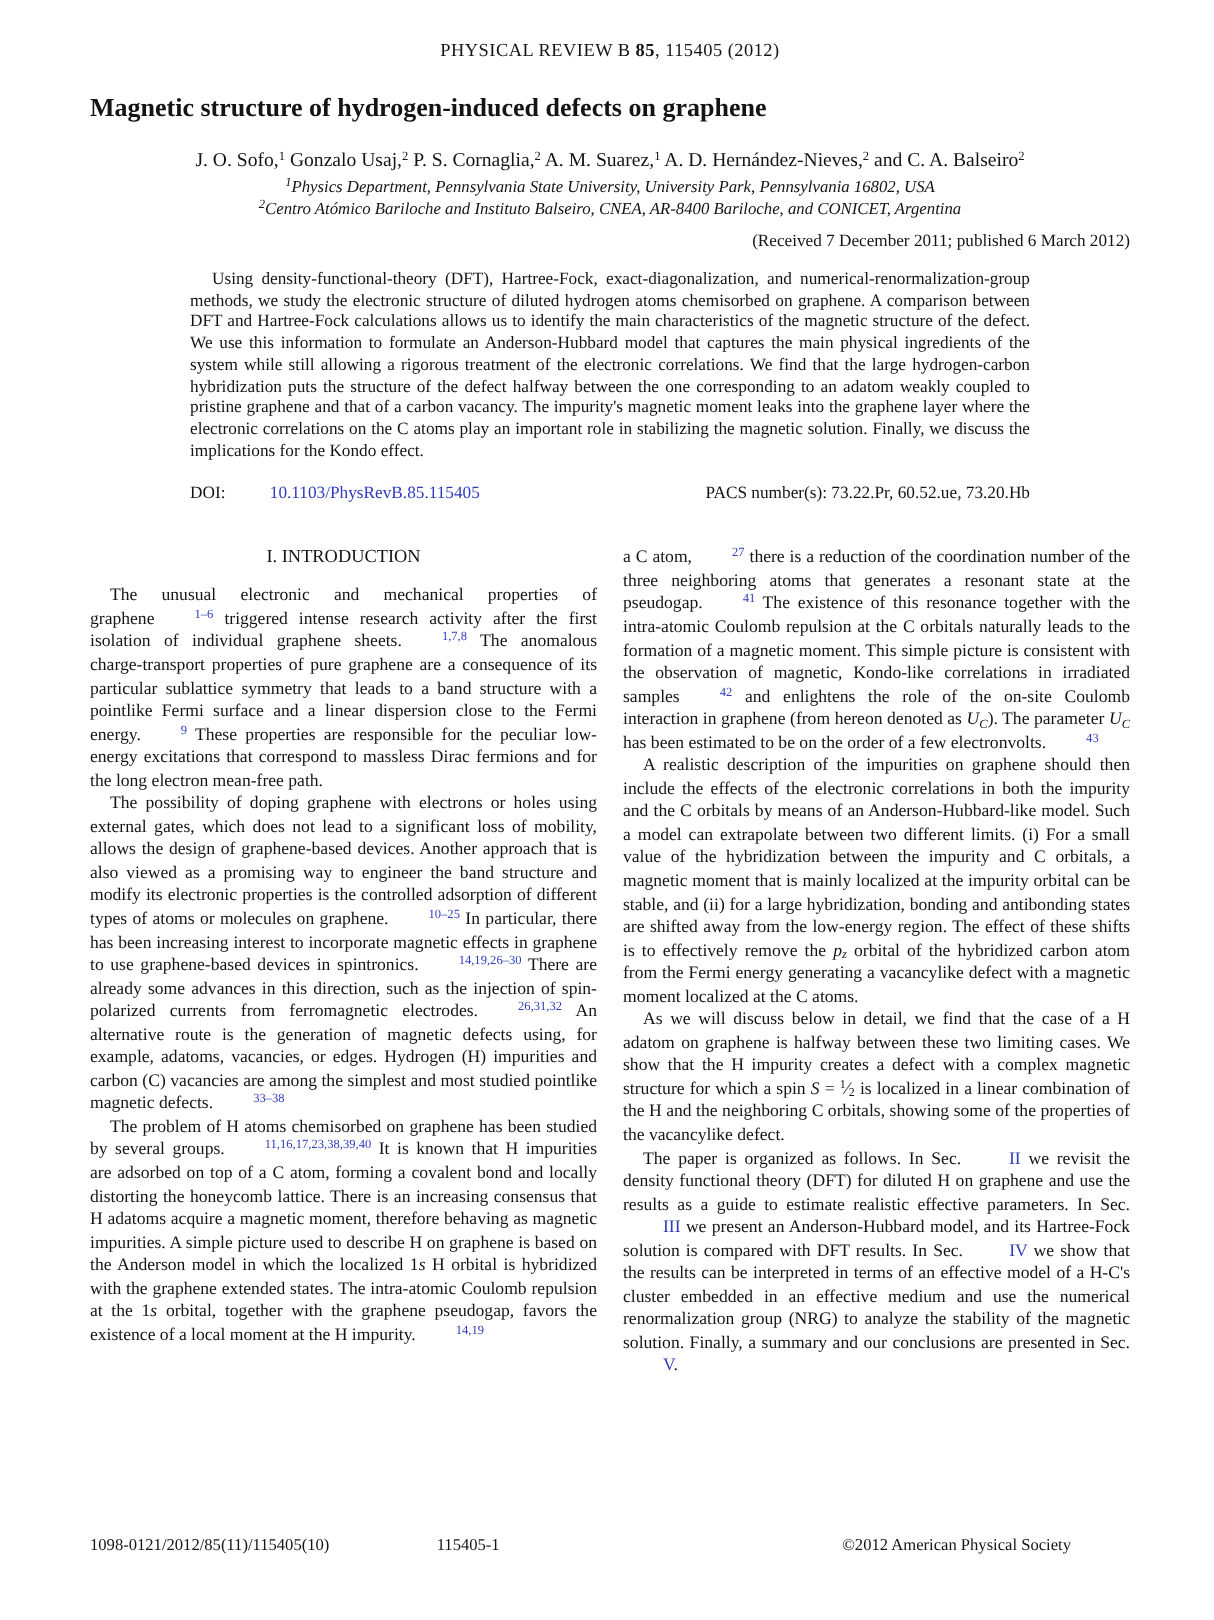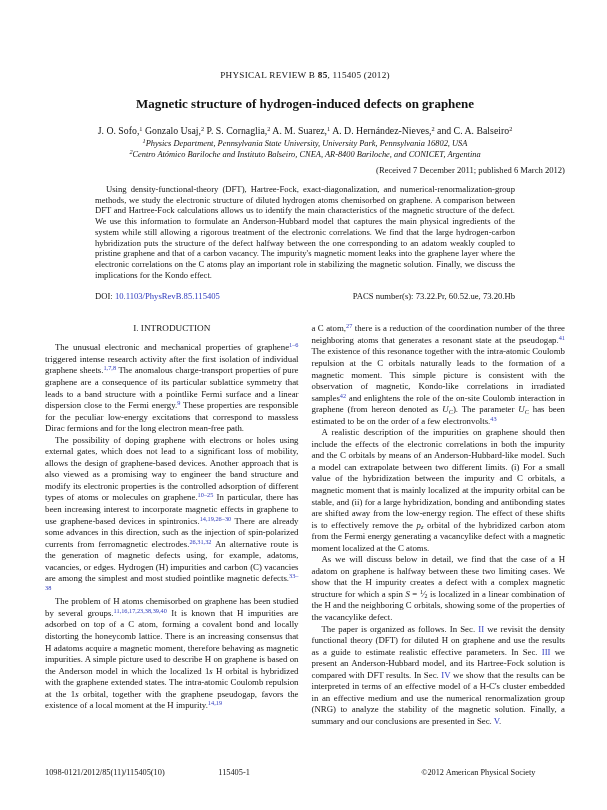--- a/index.html
+++ b/index.html
@@ -3,40 +3,40 @@
 <meta charset="utf-8">
 <style>
   :root { --link:#2f3bbd; --ink:#141414; }
   * { margin:0; padding:0; box-sizing:border-box; }
   html,body { background:#ffffff; }
   body {
     width:607px; height:810px; position:relative; overflow:hidden;
     font-family:"Liberation Serif","DejaVu Serif",serif; color:var(--ink);
     -webkit-font-smoothing:antialiased;
   }
-  .page { position:absolute; inset:0; padding:70px 42px 0 45px; }
+  .page { position:absolute; inset:0; padding:20px 42px 0 45px; }
 
   .journal-header { text-align:center; font-size:9.2px; letter-spacing:.25px; }
 
-  .title { text-align:center; font-size:13px; font-weight:bold; margin-top:16px; }
+  .title { font-size:13px; font-weight:bold; margin-top:16px; }
 
   .authors { text-align:center; font-size:9.8px; margin-top:13px; }
   .affil   { text-align:center; font-size:8.4px; font-style:italic; margin-top:2.5px; }
   .affil:first-of-type { margin-top:5px; }
   .received{ text-align:right; font-size:8.6px; margin-top:6px; }
 
   .abstract {
     width:420px; margin:9px auto 0 auto; font-size:8.65px; line-height:10.7px;
     text-align:justify; text-indent:11px;
   }
   .doi-row {
     width:420px; margin:11px auto 0 auto; font-size:8.65px;
     display:flex; justify-content:space-between;
   }
-  .lnk, .cite { color:var(--link); text-decoration:none; cursor:pointer; }
+  .lnk, .cite { color:var(--link); text-decoration:none; cursor:pointer;margin-left:20px; }
   sup, .cite { font-size:6.3px; line-height:0; vertical-align:baseline; position:relative; top:-3px; }
   sub { font-size:6.3px; line-height:0; vertical-align:baseline; position:relative; top:1.5px; }
   .hfrac sup { top:-2.5px; font-size:6px; }
   .hfrac sub { top:1.5px; font-size:6px; }
 
   .columns { display:flex; gap:13px; margin-top:22px; height:468px; overflow:hidden; }
   .col { width:253.5px; }
   .sec-heading { text-align:center; font-weight:normal; font-size:9.2px; margin-bottom:9px; }
   .col p {
     font-size:8.8px; line-height:11.55px; text-align:justify;

